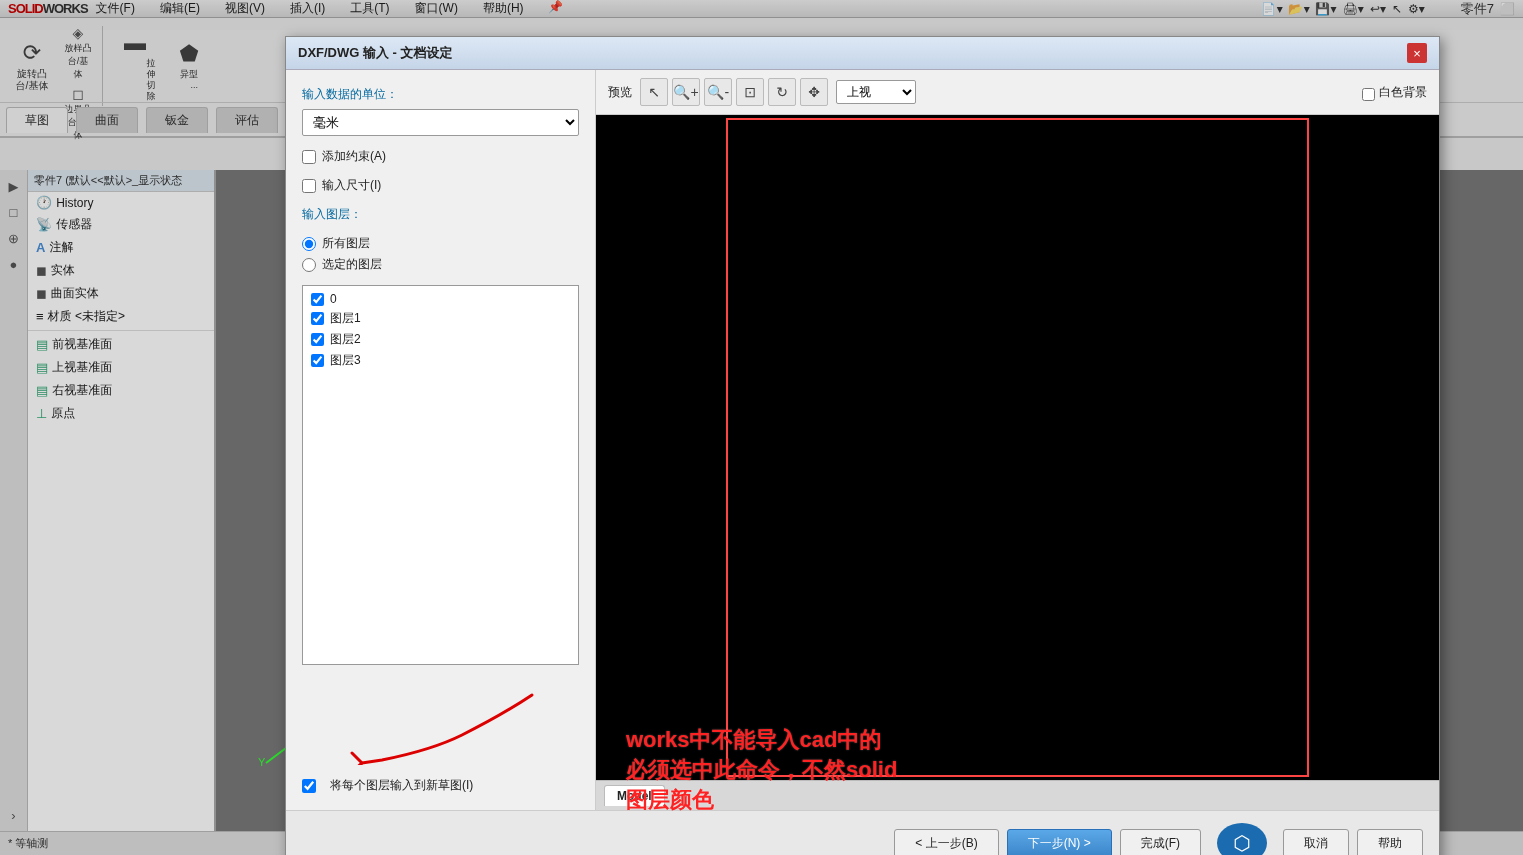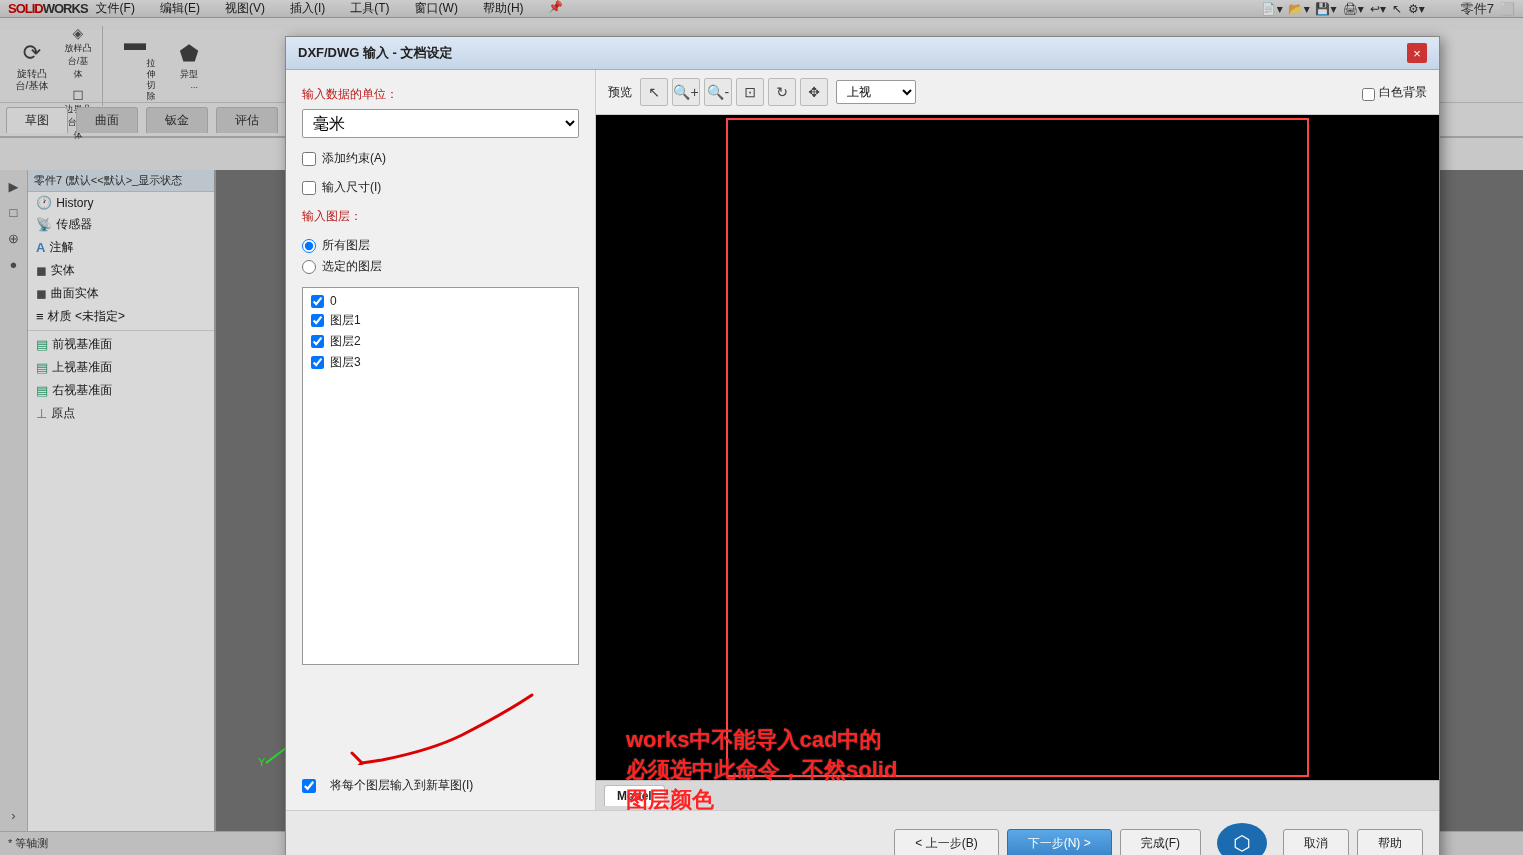--- a/index.html
+++ b/index.html
@@ -132,27 +132,27 @@
       gap: 12px;
     }
 
     .form-group {
       display: flex;
       flex-direction: column;
       gap: 6px;
     }
     .form-label {
       font-size: 12px;
-      color: #b91c1c;
+      color: #0369a1;
       font-weight: normal;
     }
     .form-select {
       width: 100%;
       padding: 4px 6px;
-      font-size: 16px;
+      font-size: 13px;
       border: 1px solid #999;
       border-radius: 2px;
       background: white;
       cursor: pointer;
     }
 
     .checkbox-row {
       display: flex;
       align-items: center;
       gap: 6px;

